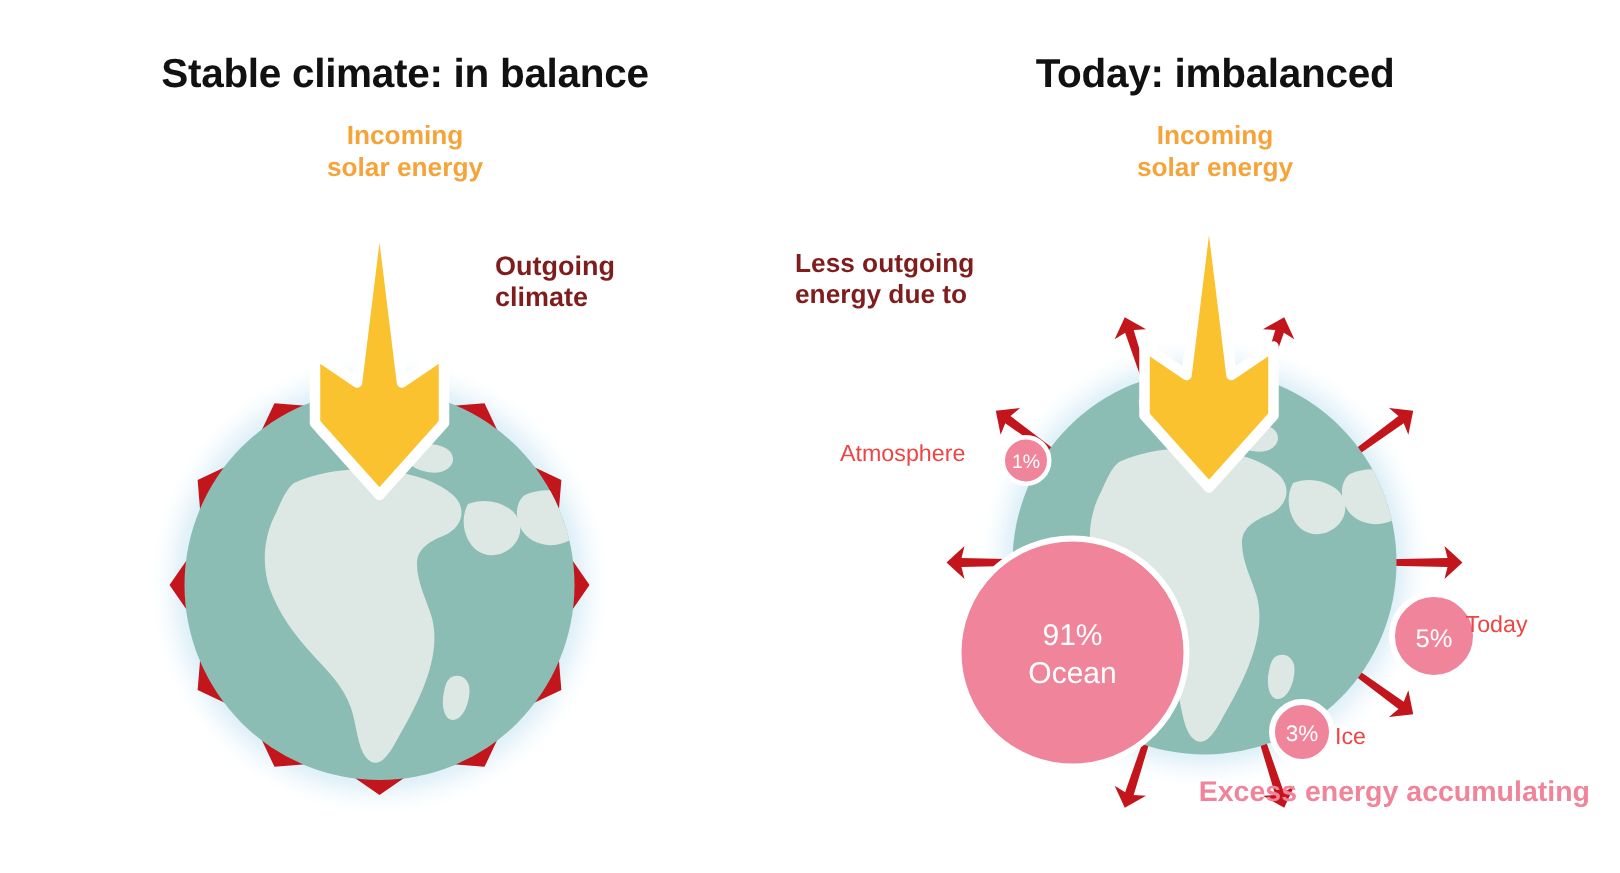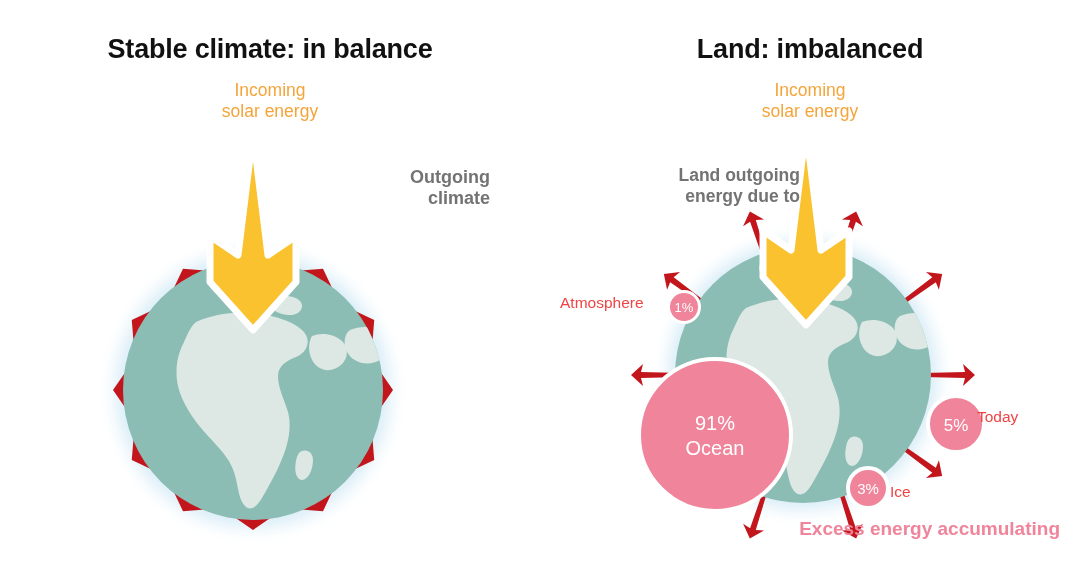--- a/index.html
+++ b/index.html
@@ -17,31 +17,31 @@
 
   .panel-title{
     position:absolute;width:100%;text-align:center;
     font-weight:bold;font-size:27px;color:#111111;
     letter-spacing:-0.2px;
     top:34px;
   }
 
   .solar-label{
     position:absolute;width:100%;text-align:center;
-    font-weight:normal;font-size:17.5px;color:#F5A43A;
+    font-weight:bold;font-size:17.5px;color:#F5A43A;
     line-height:1.18;
     top:80px;
   }
   .solar-label .l2{display:block;}
 
   .outgoing-label{
     position:absolute;
-    font-weight:bold;color:#737373;
+    font-weight:bold;color:#7f1d1d;
     line-height:1.18;
-    text-align:right;
+    text-align:left;
   }
   #left-outgoing{left:330px;top:167px;width:160px;font-size:18px;}
   #right-outgoing{left:-10px;top:165px;width:270px;font-size:17.5px;}
 
   .excess-label{
     position:absolute;left:60px;top:518px;width:460px;
     text-align:right;font-weight:bold;font-size:19px;color:#F0849B;
   }
 
   .bubble-text{
@@ -161,29 +161,29 @@
 
       <g>
         <path d="M253,133
                  L268,255 L296,236 L296,282 L253,330 L210,282 L210,236 L238,255 Z" fill="#F9C22E" stroke="#ffffff" stroke-width="7" stroke-linejoin="round"></path>
       </g>
     </svg>
   </div>
 
   <div class="panel" id="panel-right">
 
-    <div class="panel-title">Land: imbalanced</div>
+    <div class="panel-title">Today: imbalanced</div>
 
     <div class="solar-label">
       <span>Incoming</span>
       <span class="l2">solar energy</span>
     </div>
 
     <div class="outgoing-label" id="right-outgoing">
-      <span>Land outgoing</span><br>
+      <span>Less outgoing</span><br>
       <span>energy due to</span><br>
     </div>
 
     <svg width="540" height="582" viewBox="0 0 540 582">
       <defs>
         <radialGradient id="glowR" cx="50%" cy="50%" r="50%">
           <stop offset="70%" stop-color="#BFE2F2" stop-opacity="0.95"></stop>
           <stop offset="86%" stop-color="#CFE8F5" stop-opacity="0.55"></stop>
           <stop offset="100%" stop-color="#ffffff" stop-opacity="0"></stop>
         </radialGradient>

